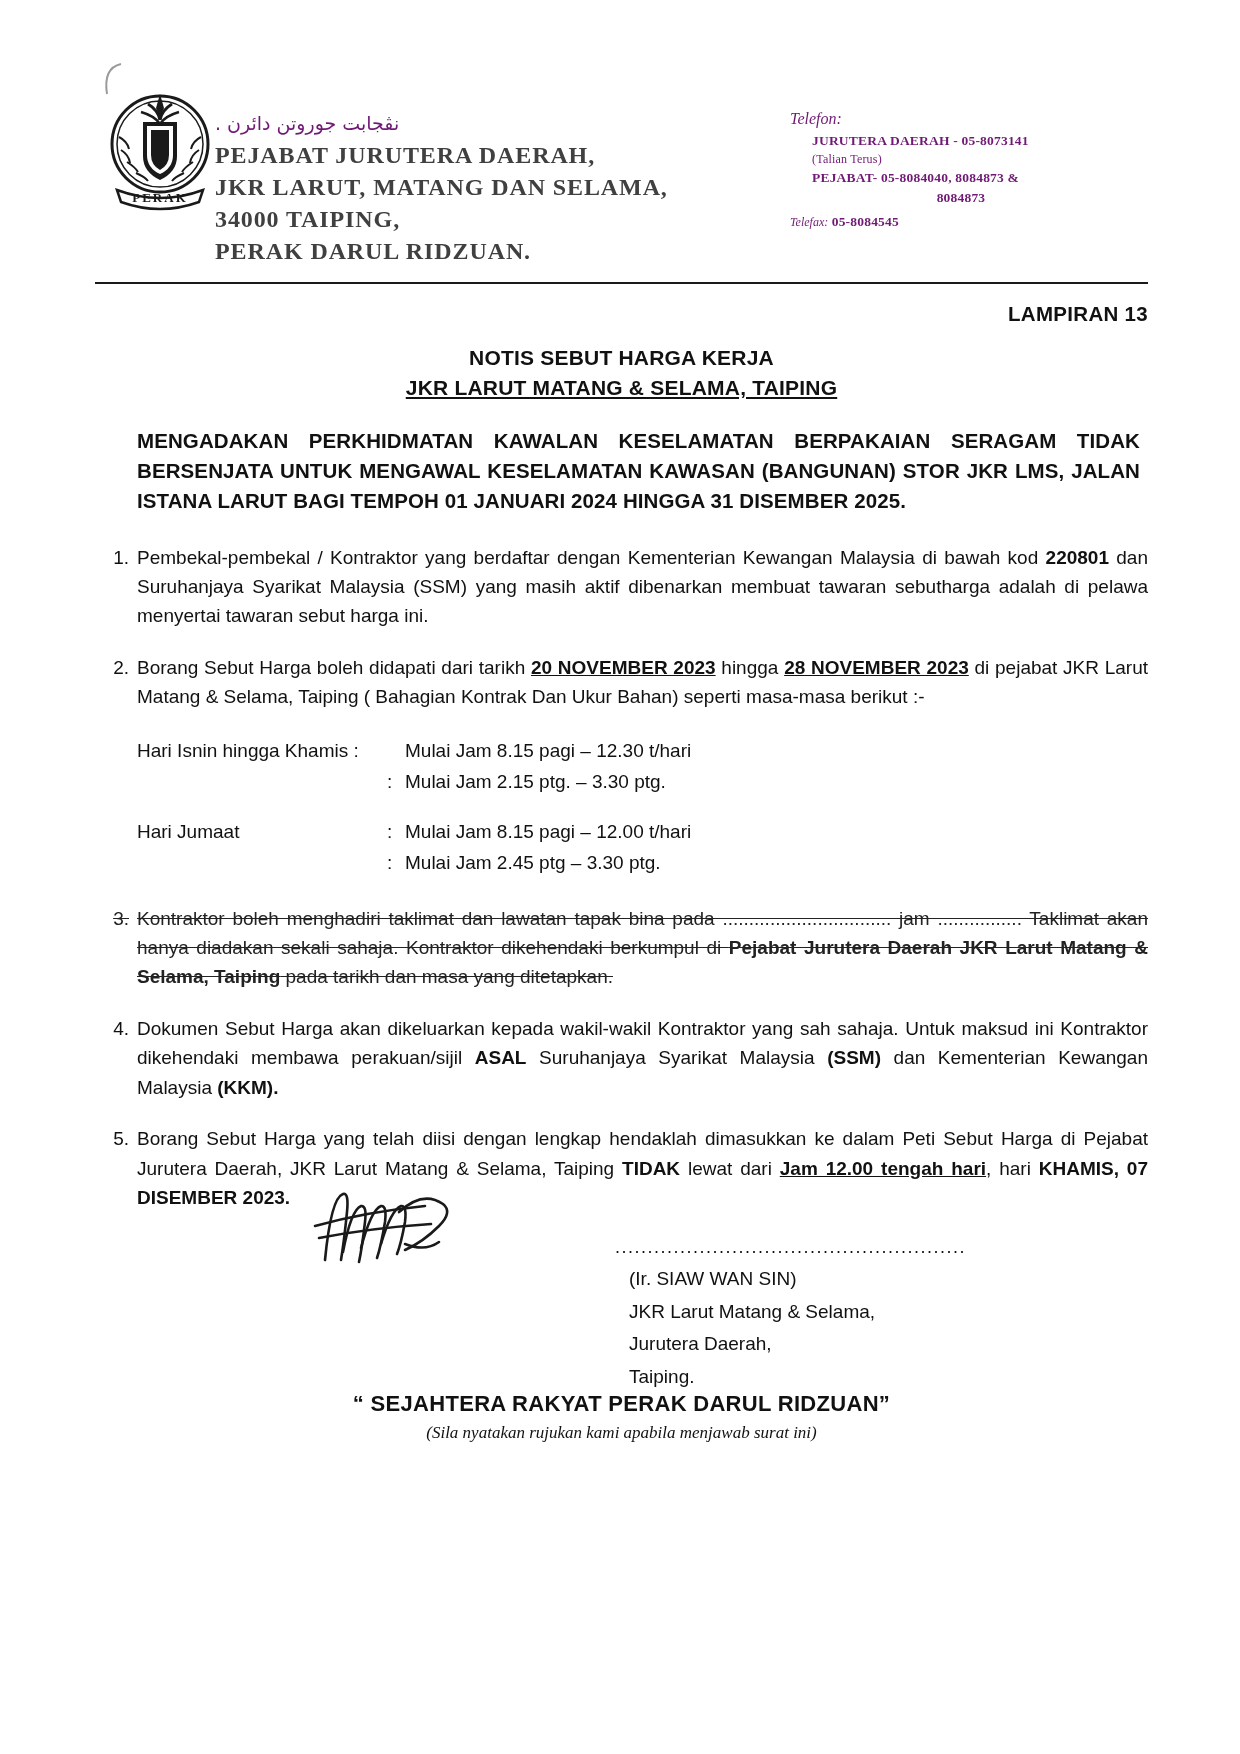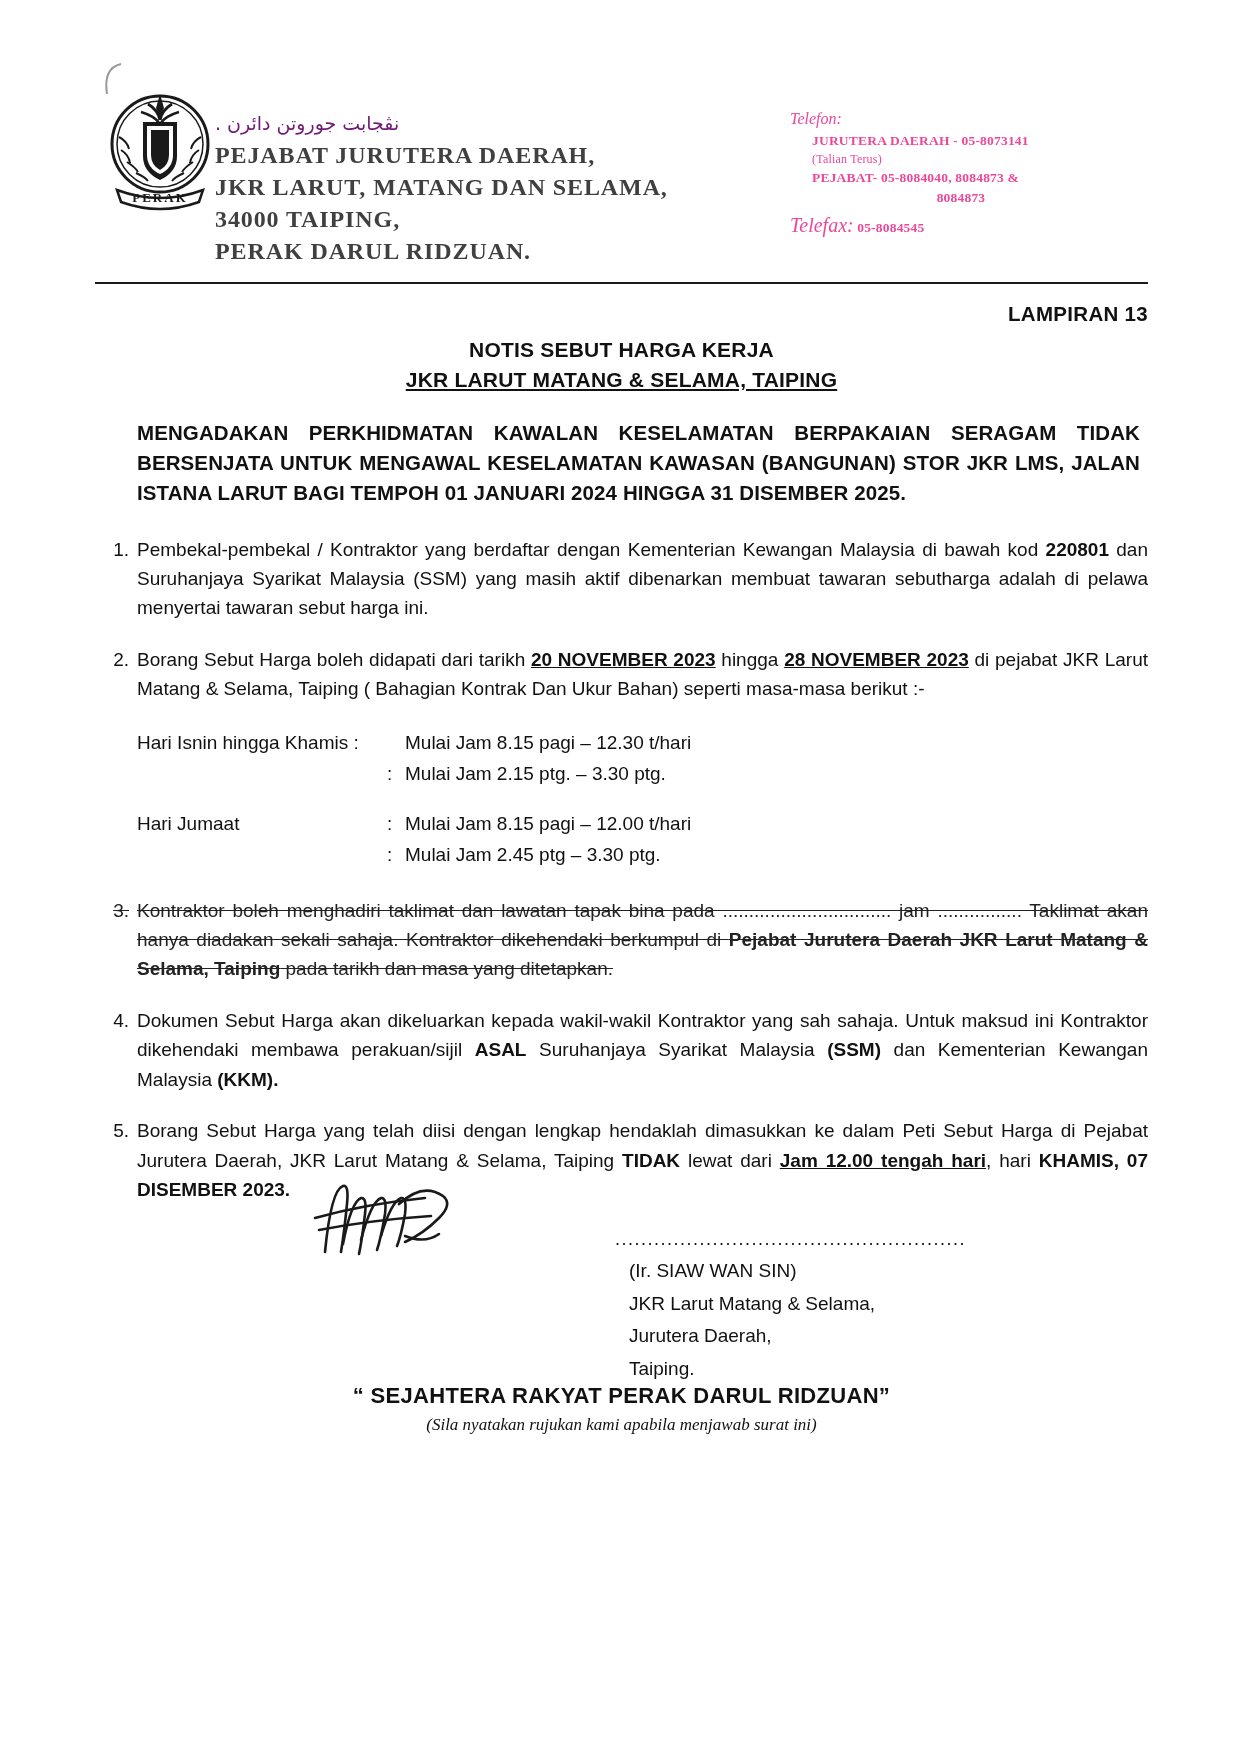--- a/index.html
+++ b/index.html
@@ -59,21 +59,21 @@
     font-weight: bold;
     font-size: 24px;
     line-height: 1.33;
     letter-spacing: 0.9px;
     color: #404040;
   }
   .head-right {
     flex: 0 0 360px;
     padding-top: 50px;
     font-family: "Liberation Serif", serif;
-    color: #ec4899;
+    color: #701a75;
   }
   .tel-label {
     font-style: italic;
     font-size: 16px;
     margin-bottom: 3px;
   }
   .tel-lines {
     padding-left: 22px;
     font-size: 13.5px;
     font-weight: bold;
@@ -87,21 +87,21 @@
   .tel-lines .center {
     text-align: center;
     padding-right: 40px;
   }
   .faks {
     margin-top: 7px;
     font-size: 14px;
   }
   .faks i {
     font-style: italic;
-    font-size: 20px;
+    font-size: 12px;
   }
   .faks b {
     font-size: 13.5px;
     letter-spacing: 0.2px;
   }
 
   .rule {
     height: 2px;
     background: #1a1a1a;
     margin: 14px 92px 0 95px;
@@ -110,21 +110,21 @@
   
   .content {
     padding: 18px 92px 0 95px;
     box-sizing: border-box;
   }
   .lampiran {
     text-align: right;
     font-weight: bold;
     font-size: 20.5px;
     letter-spacing: 0.3px;
-    margin-bottom: 12px;
+    margin-bottom: 20px;
   }
   .title1 {
     text-align: center;
     font-weight: bold;
     font-size: 21px;
     letter-spacing: 0.2px;
     margin-bottom: 6px;
   }
   .title2 {
     text-align: center;

